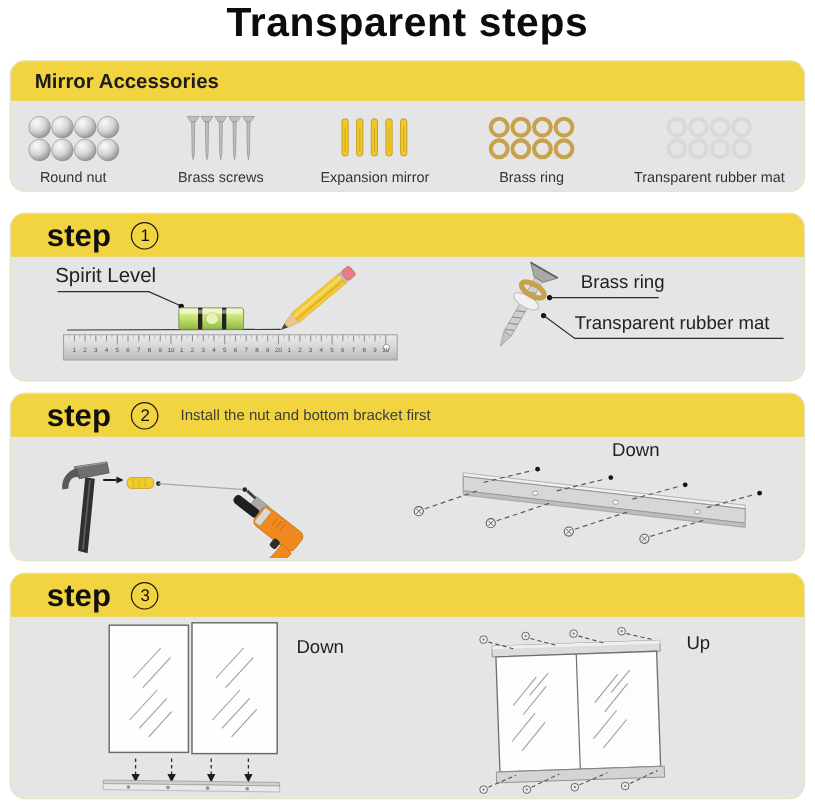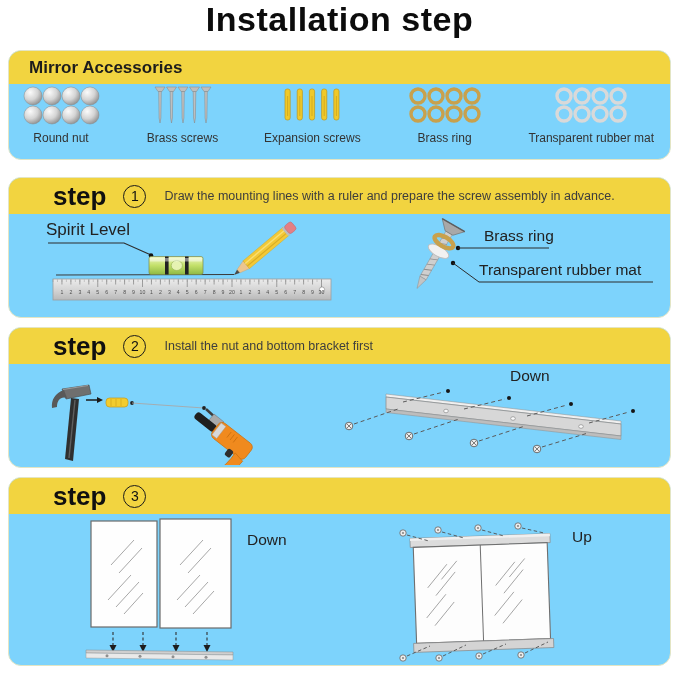--- a/index.html
+++ b/index.html
@@ -4,54 +4,54 @@
 <style>
   :root { --yellow:#F2D440; }
   * { box-sizing:border-box; }
   html,body { margin:0; padding:0; background:#fff; }
   body { font-family:"Liberation Sans", sans-serif; }
   .page { position:relative; width:679px; height:673px; background:#fff; overflow:hidden; }
 
   .page-title { position:absolute; top:0px; left:0; width:100%; margin:0; text-align:center;
     font-size:34px; font-weight:800; color:#0c0c0c; letter-spacing:0.5px; }
 
-  .box { position:absolute; left:8px; width:663px; background:#7dd3fc;
+  .box { position:absolute; left:8px; width:663px; background:#e5e5e5;
     border:1px solid #e3e5c4; border-radius:13px; overflow:hidden; }
 
   
   .acc-box { top:50px; height:110px; }
   .acc-band { height:33px; background:var(--yellow); display:flex; align-items:center; padding-left:20px; }
   .acc-band span { font-size:17px; font-weight:700; color:#1c1c1c; }
-  .acc-items { height:75px; display:flex; align-items:flex-start; justify-content:space-between; padding:0 16px 4px 12px;gap:12px; }
+  .acc-items { height:75px; display:flex; align-items:flex-end; justify-content:space-between; padding:0 16px 4px 12px;gap:12px; }
   .acc-item { display:flex; flex-direction:column; align-items:center; }
   .acc-item .icon { height:42px; display:flex; align-items:flex-end; }
   .acc-item .lbl { margin-top:5px; font-size:12px; color:#333; white-space:nowrap; }
 
   
-  .step-band { height:36px; background:var(--yellow); display:flex; align-items:center; padding-left:44px; }
+  .step-band { height:36px; background:var(--yellow); display:flex; align-items:center; padding-left:30px; }
   .step-word { font-size:26px; font-weight:800; color:#101010; line-height:1; }
   .step-num { margin-left:17px; width:23px; height:23px; border:1.7px solid #1a1a1a; border-radius:50%;
     display:flex; align-items:center; justify-content:center; font-size:14px; color:#111; line-height:1; }
   .step-desc { margin-left:18px; font-size:12.5px; color:#3d3d3d; }
   .step1 { top:177px; height:141px; }
   .step2 { top:327px; height:141px; }
   .step3 { top:477px; height:189px; }
   .abs { position:absolute; }
   .callout { position:absolute; color:#222; white-space:nowrap; }
   .co-17 { font-size:17px; }
   .co-15 { font-size:15.5px; }
   svg { display:block; }
   svg text { font-family:"Liberation Sans", sans-serif; }
 </style>
 </head>
 <body>
 
 <div class="page">
 
-  <h1 class="page-title">Installation step</h1>
+  <h1 class="page-title">Transparent steps</h1>
 
   <section class="box acc-box">
     <div class="acc-band">
       <span>Mirror Accessories</span>
     </div>
     <div class="acc-items">
 
       <div class="acc-item">
         <div class="icon">
           <svg width="80" height="40" viewBox="0 0 80 40">
@@ -119,21 +119,21 @@
             </g>
             <g stroke="#C79E1D" stroke-width="0.7">
               <line x1="8.6" y1="10" x2="8.6" y2="30"></line>
                 <line x1="20.8" y1="10" x2="20.8" y2="30"></line>
               <line x1="33" y1="10" x2="33" y2="30"></line>
                 <line x1="45.2" y1="10" x2="45.2" y2="30"></line>
                 <line x1="57.4" y1="10" x2="57.4" y2="30"></line>
             </g>
           </svg>
         </div>
-        <div class="lbl">Expansion screws</div>
+        <div class="lbl">Expansion mirror</div>
       </div>
 
       <div class="acc-item">
         <div class="icon">
           <svg width="76" height="40" viewBox="0 0 76 40">
             <g fill="none" stroke="#C8A14D" stroke-width="3.4">
               <circle cx="11" cy="10" r="7"></circle>
                 <circle cx="29" cy="10" r="7"></circle>
                 <circle cx="47" cy="10" r="7"></circle>
                 <circle cx="65" cy="10" r="7"></circle>
@@ -166,21 +166,20 @@
       </div>
 
 
     </div>
   </section>
 
   <section class="box step1">
     <div class="step-band">
       <span class="step-word">step</span>
       <span class="step-num">1</span>
-      <span class="step-desc">Draw the mounting lines with a ruler and prepare the screw assembly in advance.</span>
     </div>
 
     <span class="callout co-17" style="left:37px; top:42px;">Spirit Level</span>
 
     <svg class="abs" style="left:20px; top:33px;" width="330" height="105" viewBox="0 0 330 105">
       <defs>
         <linearGradient id="grul" x1="0" y1="0" x2="0" y2="1">
           <stop offset="0%" stop-color="#ececec"></stop>
             <stop offset="55%" stop-color="#d3d3d3"></stop>
             <stop offset="100%" stop-color="#b9b9b9"></stop>

